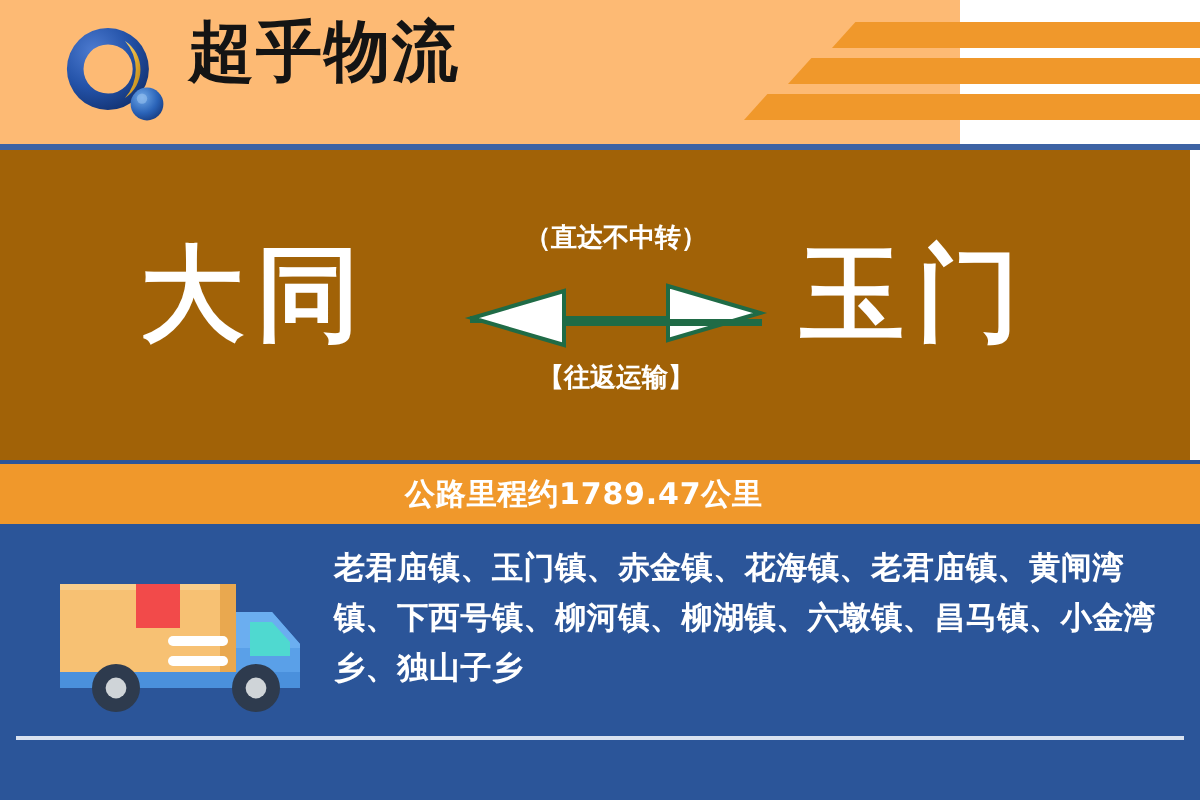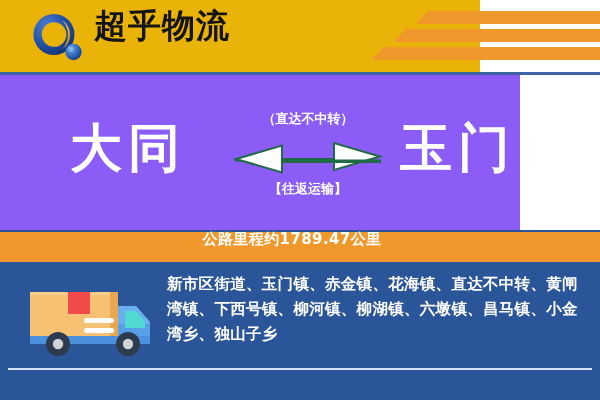--- a/index.html
+++ b/index.html
@@ -4,21 +4,21 @@
 <style>
   html,body{margin:0;padding:0;background:#ffffff;}
   body{
     width:600px;height:400px;overflow:hidden;
     font-family:"Liberation Sans","DejaVu Sans",sans-serif;
     -webkit-font-smoothing:antialiased;
   }
   .poster{position:relative;width:600px;height:400px;background:#ffffff;overflow:hidden;}
 
   
-  .header{position:absolute;left:0;top:0;width:480px;height:72px;background:#eab308;}
+  .header{position:absolute;left:0;top:0;width:480px;height:72px;background:#fdba74;}
 
   .logo-wrap{position:absolute;left:32px;top:8px;width:262px;height:58px;}
   .logo-mark{position:absolute;left:0;top:4px;width:56px;height:52px;}
   .logo-text{position:absolute;left:62px;top:0px;width:200px;height:58px;}
   .brand-cn{
     position:absolute;left:0;top:-2px;
     font-family:"DejaVu Sans","Liberation Sans",sans-serif;
     font-size:33px;font-weight:bold;color:#141414;letter-spacing:1px;
     white-space:nowrap;line-height:40px;
   }
@@ -30,22 +30,22 @@
   }
 
   .stripes{position:absolute;left:338px;top:8px;width:262px;height:58px;}
   .stripe{position:absolute;height:13px;background:#F0982B;}
   .stripe.s1{left:78px;top:3px;width:184px;transform:skewX(-42deg);transform-origin:left bottom;}
   .stripe.s2{left:56px;top:21px;width:206px;transform:skewX(-42deg);transform-origin:left bottom;}
   .stripe.s3{left:34px;top:39px;width:228px;transform:skewX(-42deg);transform-origin:left bottom;}
 
   
   .route-panel{
-    position:absolute;left:0;top:72px;width:520px;height:158px;
-    background:#8b5cf6;
+    position:absolute;left:0;top:72px;width:595px;height:158px;
+    background:#a16207;
   }
   .route-panel .topline{position:absolute;left:0;top:0;width:600px;height:3px;background:#3D63A4;}
 
   .city{
     position:absolute;top:40px;
     font-family:"DejaVu Sans","Liberation Sans",sans-serif;
     font-size:52px;font-weight:bold;color:#ffffff;letter-spacing:6px;
     line-height:72px;white-space:nowrap;
   }
   .city.left{left:70px;}
@@ -64,21 +64,21 @@
   
   .infobar{
     position:absolute;left:0;top:230px;width:600px;height:34px;
     background:#F0982B;
   }
   .infobar .cap{position:absolute;left:0;width:600px;height:2px;background:#2B5599;}
   .infobar .cap.t{top:0;}
   .infobar .cap.b{bottom:0;}
   .infobar-text{
     position:absolute;left:0;top:0;width:600px;height:34px;
-    display:flex;align-items:flex-start;justify-content:center;
+    display:flex;align-items:center;justify-content:center;
     font-family:"DejaVu Sans","Liberation Sans",sans-serif;
     font-size:15px;font-weight:bold;color:#ffffff;letter-spacing:0.4px;
     white-space:nowrap;
   }
   .infobar-text .gap{display:inline-block;width:16px;}
 
   
   .dest-panel{
     position:absolute;left:0;top:264px;width:600px;height:136px;
     background:#2B5599;
@@ -195,18 +195,18 @@
 
         <rect x="6" y="60" width="120" height="8" fill="#4A90DC"></rect>
 
         <circle cx="34" cy="68" r="12" fill="#2E3B4E"></circle>
         <circle cx="34" cy="68" r="5.2" fill="#CFD4D8"></circle>
         <circle cx="104" cy="68" r="12" fill="#2E3B4E"></circle>
         <circle cx="104" cy="68" r="5.2" fill="#CFD4D8"></circle>
       </svg>
     </div>
 
-    <div class="dest-text">新市区街道、玉门镇、赤金镇、花海镇、直达不中转、黄闸湾镇、下西号镇、柳河镇、柳湖镇、六墩镇、昌马镇、小金湾乡、独山子乡</div>
+    <div class="dest-text">老君庙镇、玉门镇、赤金镇、花海镇、老君庙镇、黄闸湾镇、下西号镇、柳河镇、柳湖镇、六墩镇、昌马镇、小金湾乡、独山子乡</div>
 
     <div class="divider"></div>
   </div>
 
 </div>
 
 </body></html>

